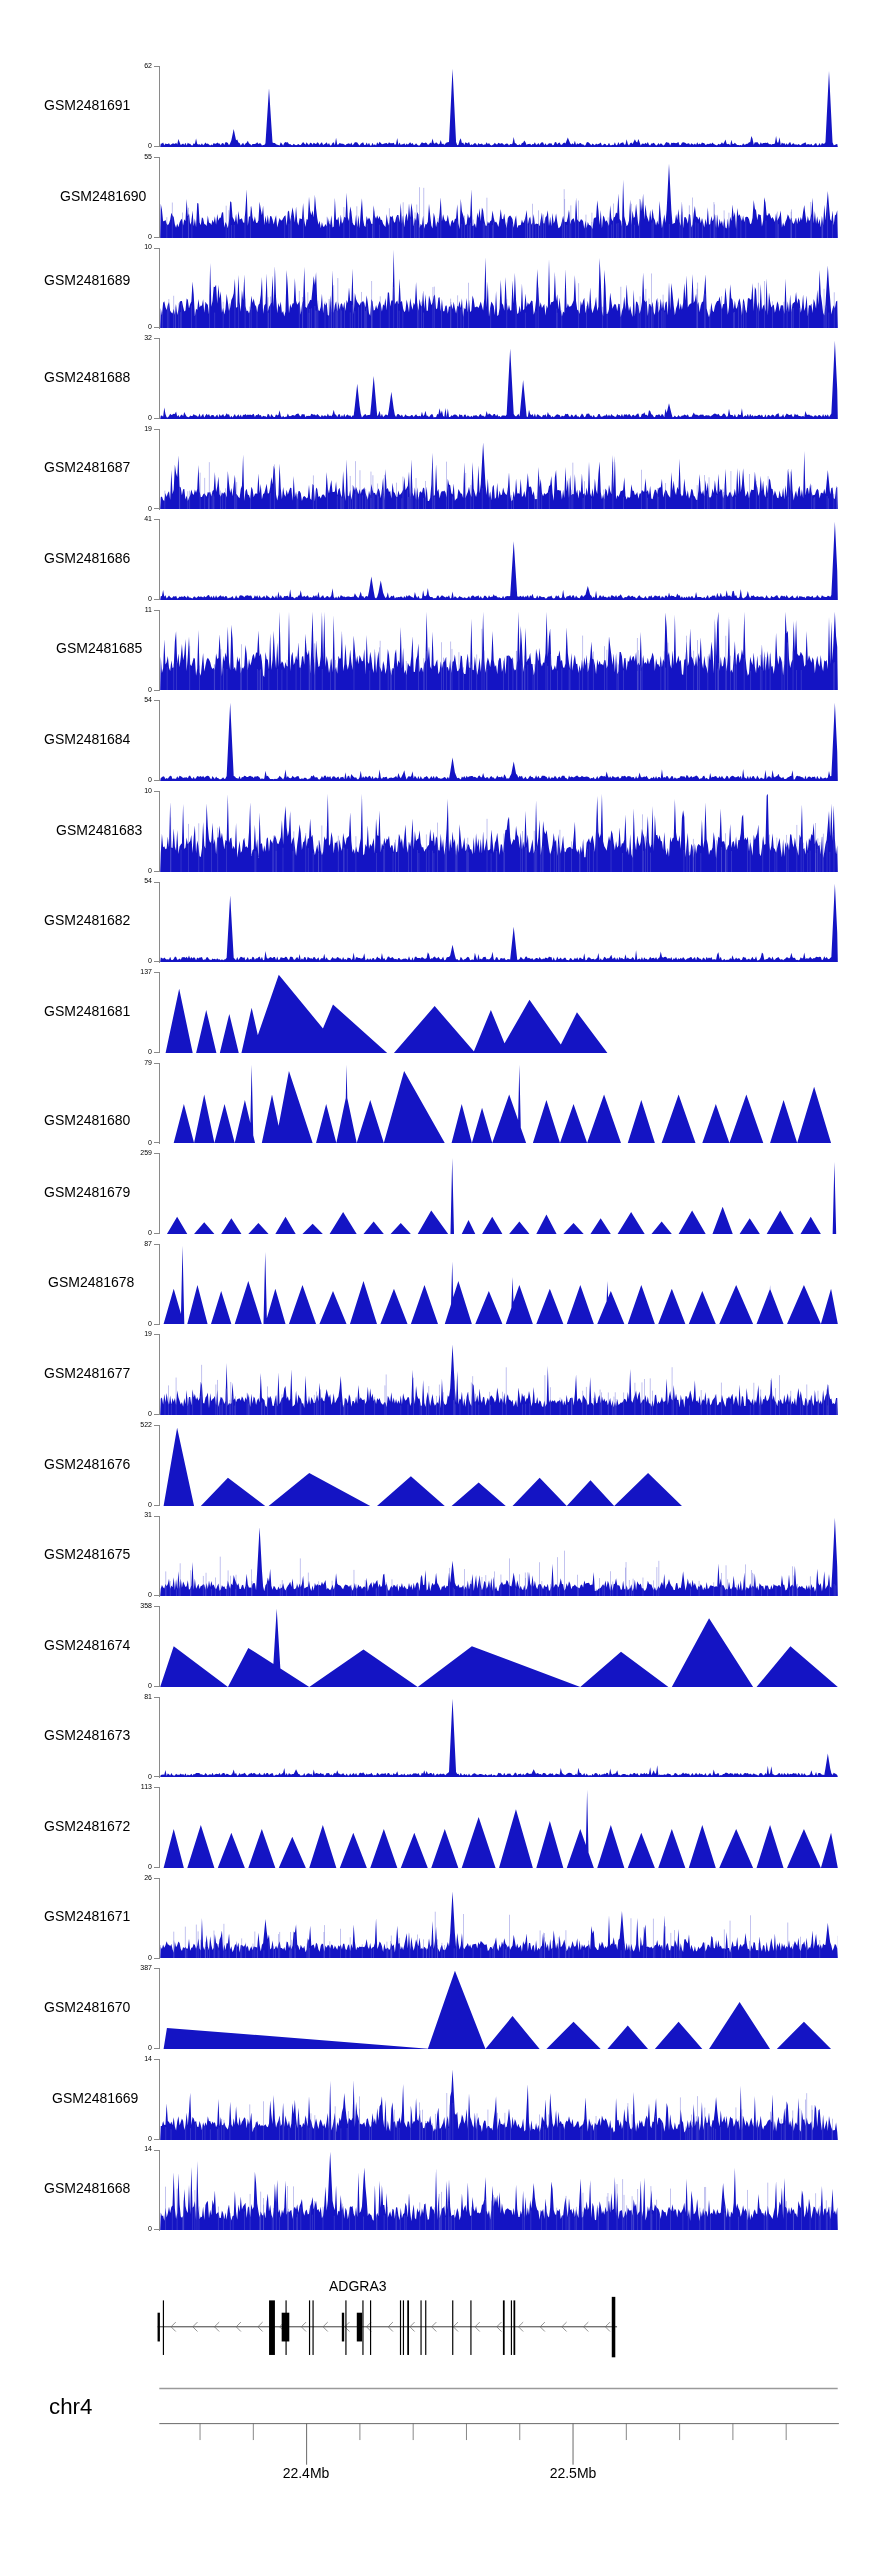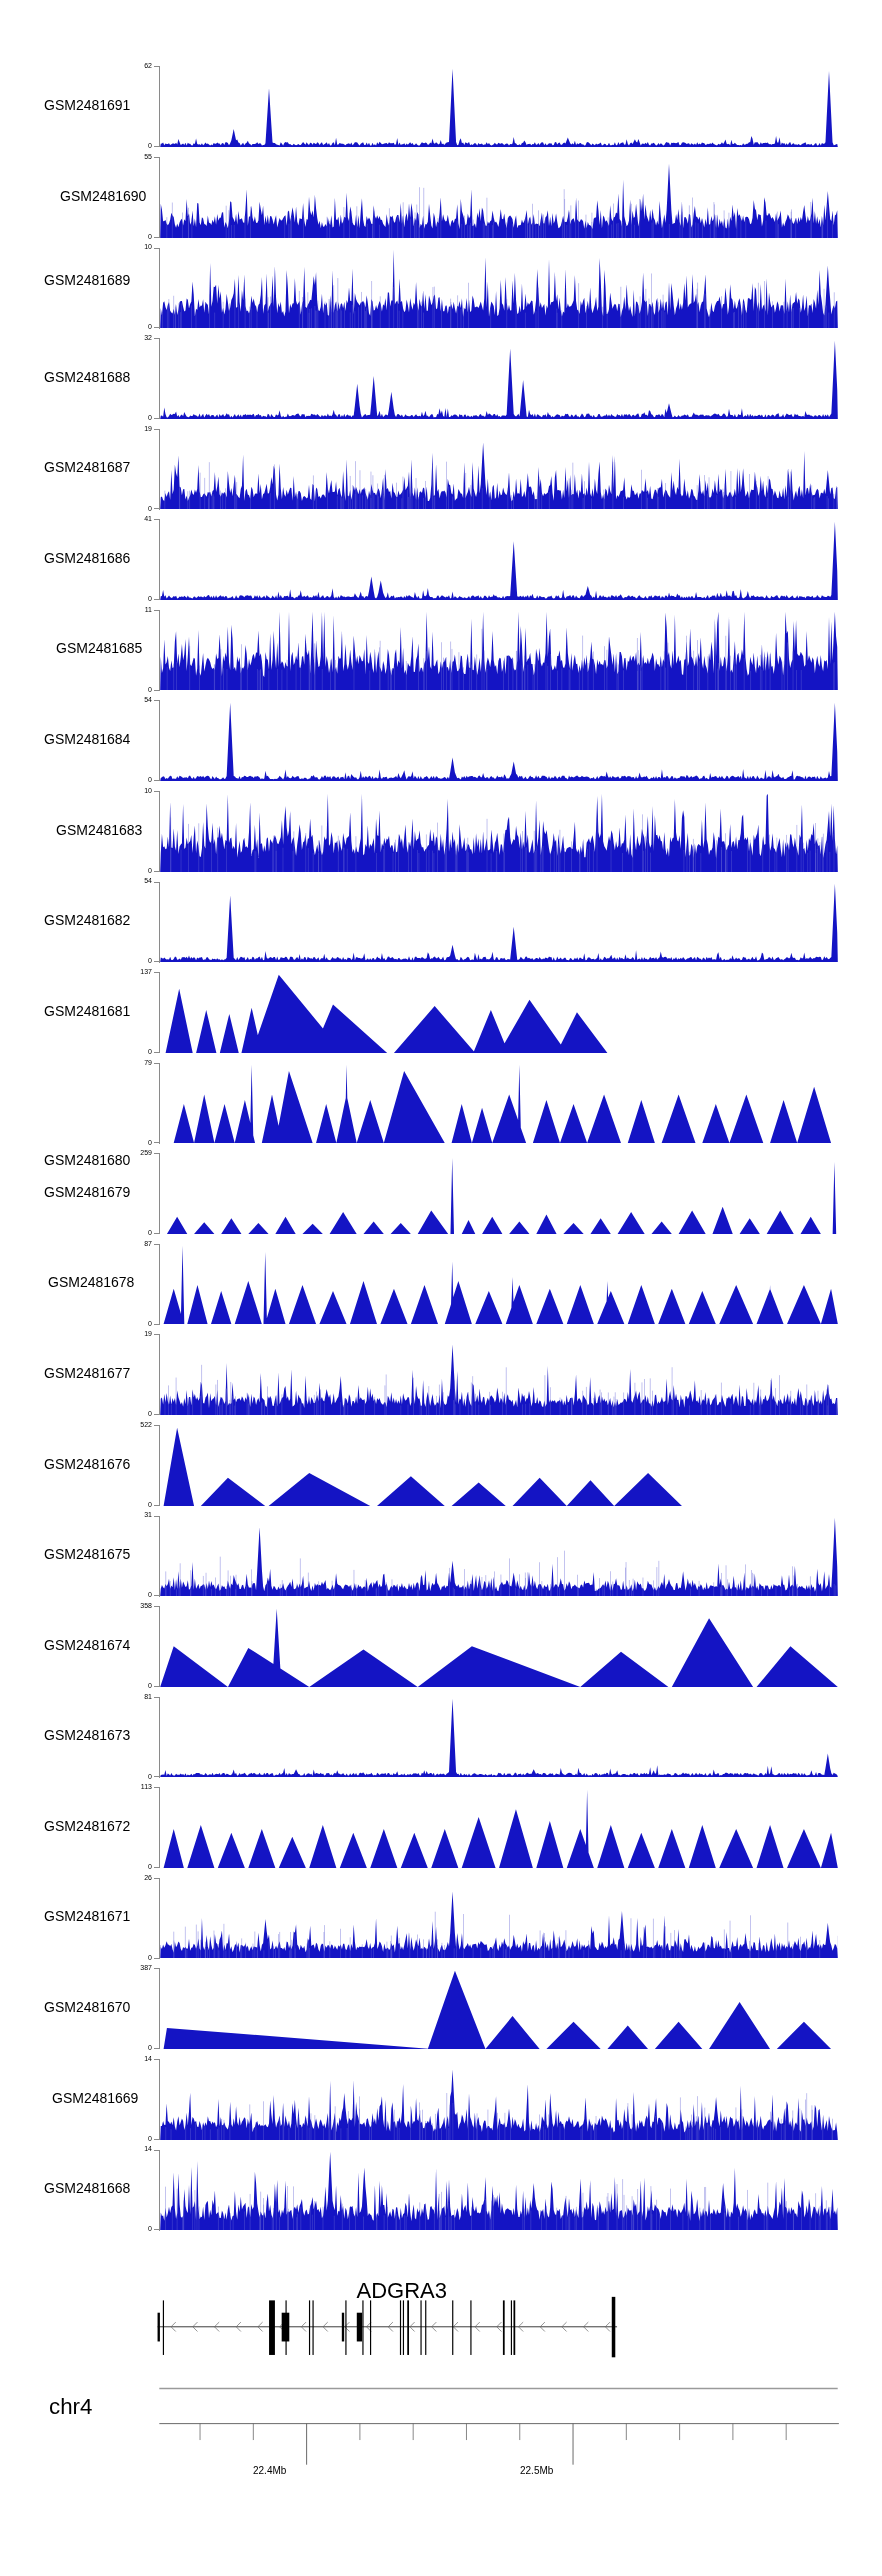--- a/index.html
+++ b/index.html
@@ -4,23 +4,23 @@
 <style>
   html,body{margin:0;padding:0;background:#ffffff;}
   body{font-family:"Liberation Sans", sans-serif; color:#000;}
   #canvas{position:relative;width:882px;height:2576px;background:#fff;overflow:hidden;}
   .tname{position:absolute;font-size:14px;color:#000;white-space:nowrap;}
   .ylab{position:absolute;font-size:7px;color:#000;width:31px;text-align:right;}
   .tick{position:absolute;background:#8a8a8a;}
   .vline{position:absolute;background:#8a8a8a;}
   .sigsvg{position:absolute;}
   .biglab{position:absolute;white-space:nowrap;}
-  #gene-name{font-size:22px;width:118px;text-align:right;}
+  #gene-name{font-size:14px;width:118px;text-align:left;}
   #chrom-label{font-size:22.3px;}
-  .mblab{font-size:10px;width:106px;}
+  .mblab{font-size:14px;width:106px;text-align:center;}
 </style>
 </head>
 <body>
 
 <div id="canvas">
   <div id="tracks-panel">
       <div>
         <div class="tname" style="left:44px;top:97px">GSM2481691</div>
         <div class="ylab" style="left:121px;top:62px">62</div>
         <div class="ylab" style="left:121px;top:142px">0</div>
@@ -785,21 +785,21 @@
         <div class="ylab" style="left:121px;top:968px">137</div>
         <div class="ylab" style="left:121px;top:1048px">0</div>
         <div class="tick" style="left:154px;top:972px;width:5.3px;height:0.9px"></div>
         <div class="tick" style="left:154px;top:1052px;width:5.3px;height:0.9px"></div>
         <div class="vline" style="left:159px;top:972px;width:0.9px;height:81px"></div>
         <svg class="sigsvg" style="left:160px;top:973px" width="678" height="80" viewBox="0 0 1152 136">
           <path d="M9.2,136L32.3,26.9L55.3,136ZM61.1,136L78.3,62.8L95.6,136ZM101.4,136L117.5,69.5L133.6,136ZM138.2,136L155.5,58.9L172.8,136ZM155.5,136L201.6,3.0L311.0,136ZM259.2,136L293.8,53.5L385.9,136ZM397.4,136L466.6,56.2L535.7,136ZM532.2,136L562.2,62.8L592.1,136ZM576.0,136L627.8,45.6L691.2,136ZM673.9,136L708.5,66.8L760.3,136Z" fill="#1414c4"></path>
         </svg>
       </div>
       <div>
-        <div class="tname" style="left:44px;top:1152px">GSM2481680</div>
+        <div class="tname" style="left:44px;top:1112px">GSM2481680</div>
         <div class="ylab" style="left:121px;top:1059px">79</div>
         <div class="ylab" style="left:121px;top:1139px">0</div>
         <div class="tick" style="left:154px;top:1063px;width:5.3px;height:0.9px"></div>
         <div class="tick" style="left:154px;top:1142px;width:5.3px;height:0.9px"></div>
         <div class="vline" style="left:159px;top:1063px;width:0.9px;height:81px"></div>
         <svg class="sigsvg" style="left:160px;top:1063px" width="678" height="80" viewBox="0 0 1152 136">
           <path d="M23.0,136L40.3,69.5L57.6,136ZM57.6,136L74.9,53.5L92.2,136ZM92.2,136L109.4,69.5L126.7,136ZM126.7,136L144.0,62.8L161.3,136ZM172.8,136L190.1,53.5L207.4,136ZM195.8,136L218.9,13.6L259.2,136ZM265.0,136L282.2,69.5L299.5,136ZM299.5,136L316.8,53.5L334.1,136ZM334.1,136L357.1,62.8L380.2,136ZM380.2,136L414.7,13.6L483.8,136ZM495.4,136L512.6,69.5L529.9,136ZM529.9,136L547.2,76.2L564.5,136ZM564.5,136L593.3,53.5L622.1,136ZM633.6,136L656.6,62.8L679.7,136ZM679.7,136L702.7,69.5L725.8,136ZM725.8,136L754.6,53.5L783.4,136ZM794.9,136L817.9,62.8L841.0,136ZM852.5,136L881.3,53.5L910.1,136ZM921.6,136L944.6,69.5L967.7,136ZM967.7,136L996.5,53.5L1025.3,136ZM1036.8,136L1059.8,62.8L1082.9,136ZM1082.9,136L1111.7,40.2L1140.5,136ZM152.5,136L155.5,3.0L158.5,136ZM313.8,136L316.8,3.0L319.8,136ZM607.6,136L610.6,3.0L613.6,136Z" fill="#1414c4"></path>
         </svg>
       </div>
       <div>

